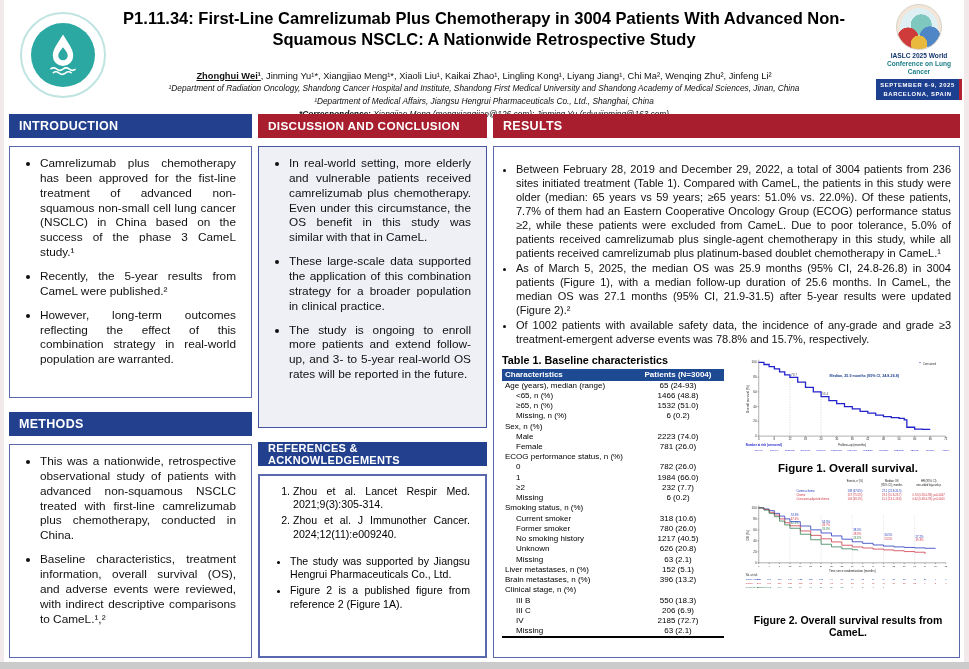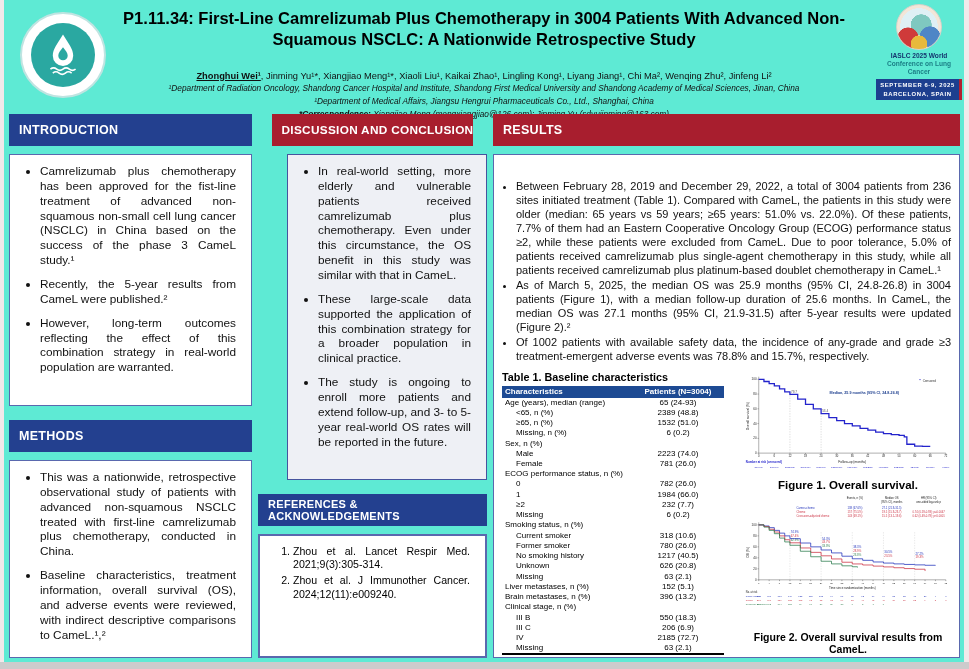--- a/index.html
+++ b/index.html
@@ -1,17 +1,17 @@
 <!DOCTYPE html>
 <html><head>
 <meta charset="utf-8">
 <style>
   html,body{margin:0;padding:0;}
   body{width:969px;height:669px;position:relative;background:#f1e9ea;font-family:"Liberation Sans",sans-serif;overflow:hidden;}
-  .poster{position:absolute;left:4px;top:0;right:5px;bottom:7px;background:#5eead4;}
+  .poster{position:absolute;left:4px;top:0;right:5px;bottom:7px;background:#ffffff;}
   .bottom-strip{position:absolute;left:0;right:0;bottom:0;height:7px;background:#cccbcc;}
 
   
   .hdr{position:relative;height:114px;}
   .seal{position:absolute;left:16px;top:12px;width:82px;height:82px;border-radius:50%;background:#ffffff;border:2px solid #bfe4e1;display:flex;align-items:center;justify-content:center;}
   .seal-inner{width:64px;height:64px;border-radius:50%;background:#2aa8a1;display:flex;align-items:center;justify-content:center;}
   .title-block{margin:0 118px;text-align:center;padding-top:8px;}
   .title{font-size:16.5px;font-weight:bold;color:#000;line-height:1.3;}
   .authors{margin-top:20px;font-size:9.3px;color:#111;}
   .authors .ufirst{font-weight:bold;text-decoration:underline;}
@@ -26,40 +26,40 @@
     radial-gradient(circle at 55% 45%, #7fc8c0 0 30%, transparent 31%),
     radial-gradient(circle at 50% 50%, #dff0f5 0 60%, #f3e6d8 61%);
     border:1px solid #d8d2c8;}
   .conf-l1{font-size:6.6px;font-weight:bold;color:#15356e;line-height:1.25;}
   .conf-l2{font-size:6.6px;font-weight:bold;color:#1b7f86;line-height:1.25;}
   .conf-banner{margin-top:2px;background:#1d3f8f;color:#fff;font-size:5.9px;font-weight:bold;letter-spacing:.6px;padding:2px 1px;line-height:1.5;border-right:3px solid #b32031;}
 
   
   .col{position:absolute;top:114px;bottom:4px;display:flex;flex-direction:column;}
   .col1{left:5px;width:243px;}
-  .col2{left:254px;width:229px;align-items:center;}
+  .col2{left:254px;width:229px;}
   .col3{left:489px;width:467px;}
-  .secbar{height:32px;flex:0 0 auto;display:flex;align-items:center;padding-left:10px;color:#fff;font-weight:bold;font-size:12.5px;letter-spacing:.3px;}
+  .secbar{height:24px;flex:0 0 auto;display:flex;align-items:center;padding-left:10px;color:#fff;font-weight:bold;font-size:12.5px;letter-spacing:.3px;}
   .navy{background:#23408f;}
   .red{background:#a81e2e;}
   .box{border:1.5px solid #5a68ae;background:#fff;padding:9px 15px;box-sizing:border-box;overflow:hidden;}
   .gap8{height:8px;flex:0 0 auto;} .gap14{height:14px;flex:0 0 auto;}
   ul.bullets{margin:0;padding-left:15px;}
   ul.bullets li{font-size:11.8px;line-height:1.26;text-align:justify;color:#111;margin-bottom:9px;}
   .intro-box{height:252px;flex:0 0 auto;}
   .methods-box{flex:1 1 auto;}
-  .disc-box{height:326px;flex:0 0 auto;background:#eef0f5;border-color:#46549e;margin-left:29px;}
+  .disc-box{height:282px;flex:0 0 auto;background:#eef0f5;border-color:#46549e;}
   .refs-box{flex:1 1 auto;border-width:2px;}
   ol.refs{margin:0;padding-left:18px;}
   ol.refs li{font-size:10.6px;line-height:1.25;text-align:justify;margin-bottom:3px;}
   ul.refnotes{margin:14px 0 0;padding-left:15px;}
   ul.refnotes li{font-size:10.6px;line-height:1.25;text-align:justify;margin-bottom:3px;}
 
   
-  .results-box{flex:1 1 auto;padding:25px 8px;}
+  .results-box{flex:1 1 auto;padding:16px 8px;}
   ul.rbullets{margin:0;padding-left:14px;}
   ul.rbullets li{font-size:11px;line-height:1.27;text-align:justify;color:#111;margin-bottom:1px;}
   .bottom-row{display:flex;margin-top:5px;gap:21px;}
   .tablewrap{width:222px;flex:0 0 auto;}
   .tcap{font-size:10.8px;font-weight:bold;margin:2px 0 3px;}
   table.t1{border-collapse:collapse;width:100%;border-bottom:2px solid #000;}
   table.t1 th{background:#1d4a93;color:#fff;font-size:8px;text-align:left;padding:1.5px 3px;}
   table.t1 th.v{text-align:center;}
   table.t1 td{font-size:8px;padding:0 3px;line-height:1.28;color:#000;}
   table.t1 td.v{text-align:center;width:86px;}
@@ -137,20 +137,24 @@
         </ul>
     </div>
     <div class="gap14"></div>
     <div class="secbar navy" style="font-size:11px;">REFERENCES &amp; ACKNOWLEDGEMENTS</div>
     <div class="gap8"></div>
     <div class="box refs-box">
       <ol class="refs">
           <li>Zhou et al. Lancet Respir Med. 2021;9(3):305-314.</li>
           <li>Zhou et al. J Immunother Cancer. 2024;12(11):e009240.</li>
         </ol>
+      <ul class="refnotes">
+          <li>The study was supported by Jiangsu Hengrui Pharmaceuticals Co., Ltd.</li>
+          <li>Figure 2 is a published figure from reference 2 (Figure 1A).</li>
+        </ul>
     </div>
   </div>
 
   <div class="col col3">
     <div class="secbar red">RESULTS</div>
     <div class="gap8"></div>
     <div class="box results-box">
       <ul class="rbullets">
           <li>Between February 28, 2019 and December 29, 2022, a total of 3004 patients from 236 sites initiated treatment (Table 1). Compared with CameL, the patients in this study were older (median: 65 years vs 59 years; ≥65 years: 51.0% vs. 22.0%). Of these patients, 7.7% of them had an Eastern Cooperative Oncology Group (ECOG) performance status ≥2, while these patients were excluded from CameL. Due to poor tolerance, 5.0% of patients received camrelizumab plus single-agent chemotherapy in this study, while all patients received camrelizumab plus platinum-based doublet chemotherapy in CameL.¹</li>
           <li>As of March 5, 2025, the median OS was 25.9 months (95% CI, 24.8-26.8) in 3004 patients (Figure 1), with a median follow-up duration of 25.6 months. In CameL, the median OS was 27.1 months (95% CI, 21.9-31.5) after 5-year results were updated (Figure 2).²</li>
@@ -167,21 +171,21 @@
                 <th class="v">Patients (N=3004)</th>
               </tr>
             </thead>
             <tbody>
                 <tr>
                   <td>Age (years), median (range)</td>
                   <td class="v">65 (24-93)</td>
                 </tr>
                 <tr>
                   <td class="ind">&lt;65, n (%)</td>
-                  <td class="v">2389 (48.8)</td>
+                  <td class="v">1466 (48.8)</td>
                 </tr>
                 <tr>
                   <td class="ind">≥65, n (%)</td>
                   <td class="v">1532 (51.0)</td>
                 </tr>
                 <tr>
                   <td class="ind">Missing, n (%)</td>
                   <td class="v">6 (0.2)</td>
                 </tr>
                 <tr>

